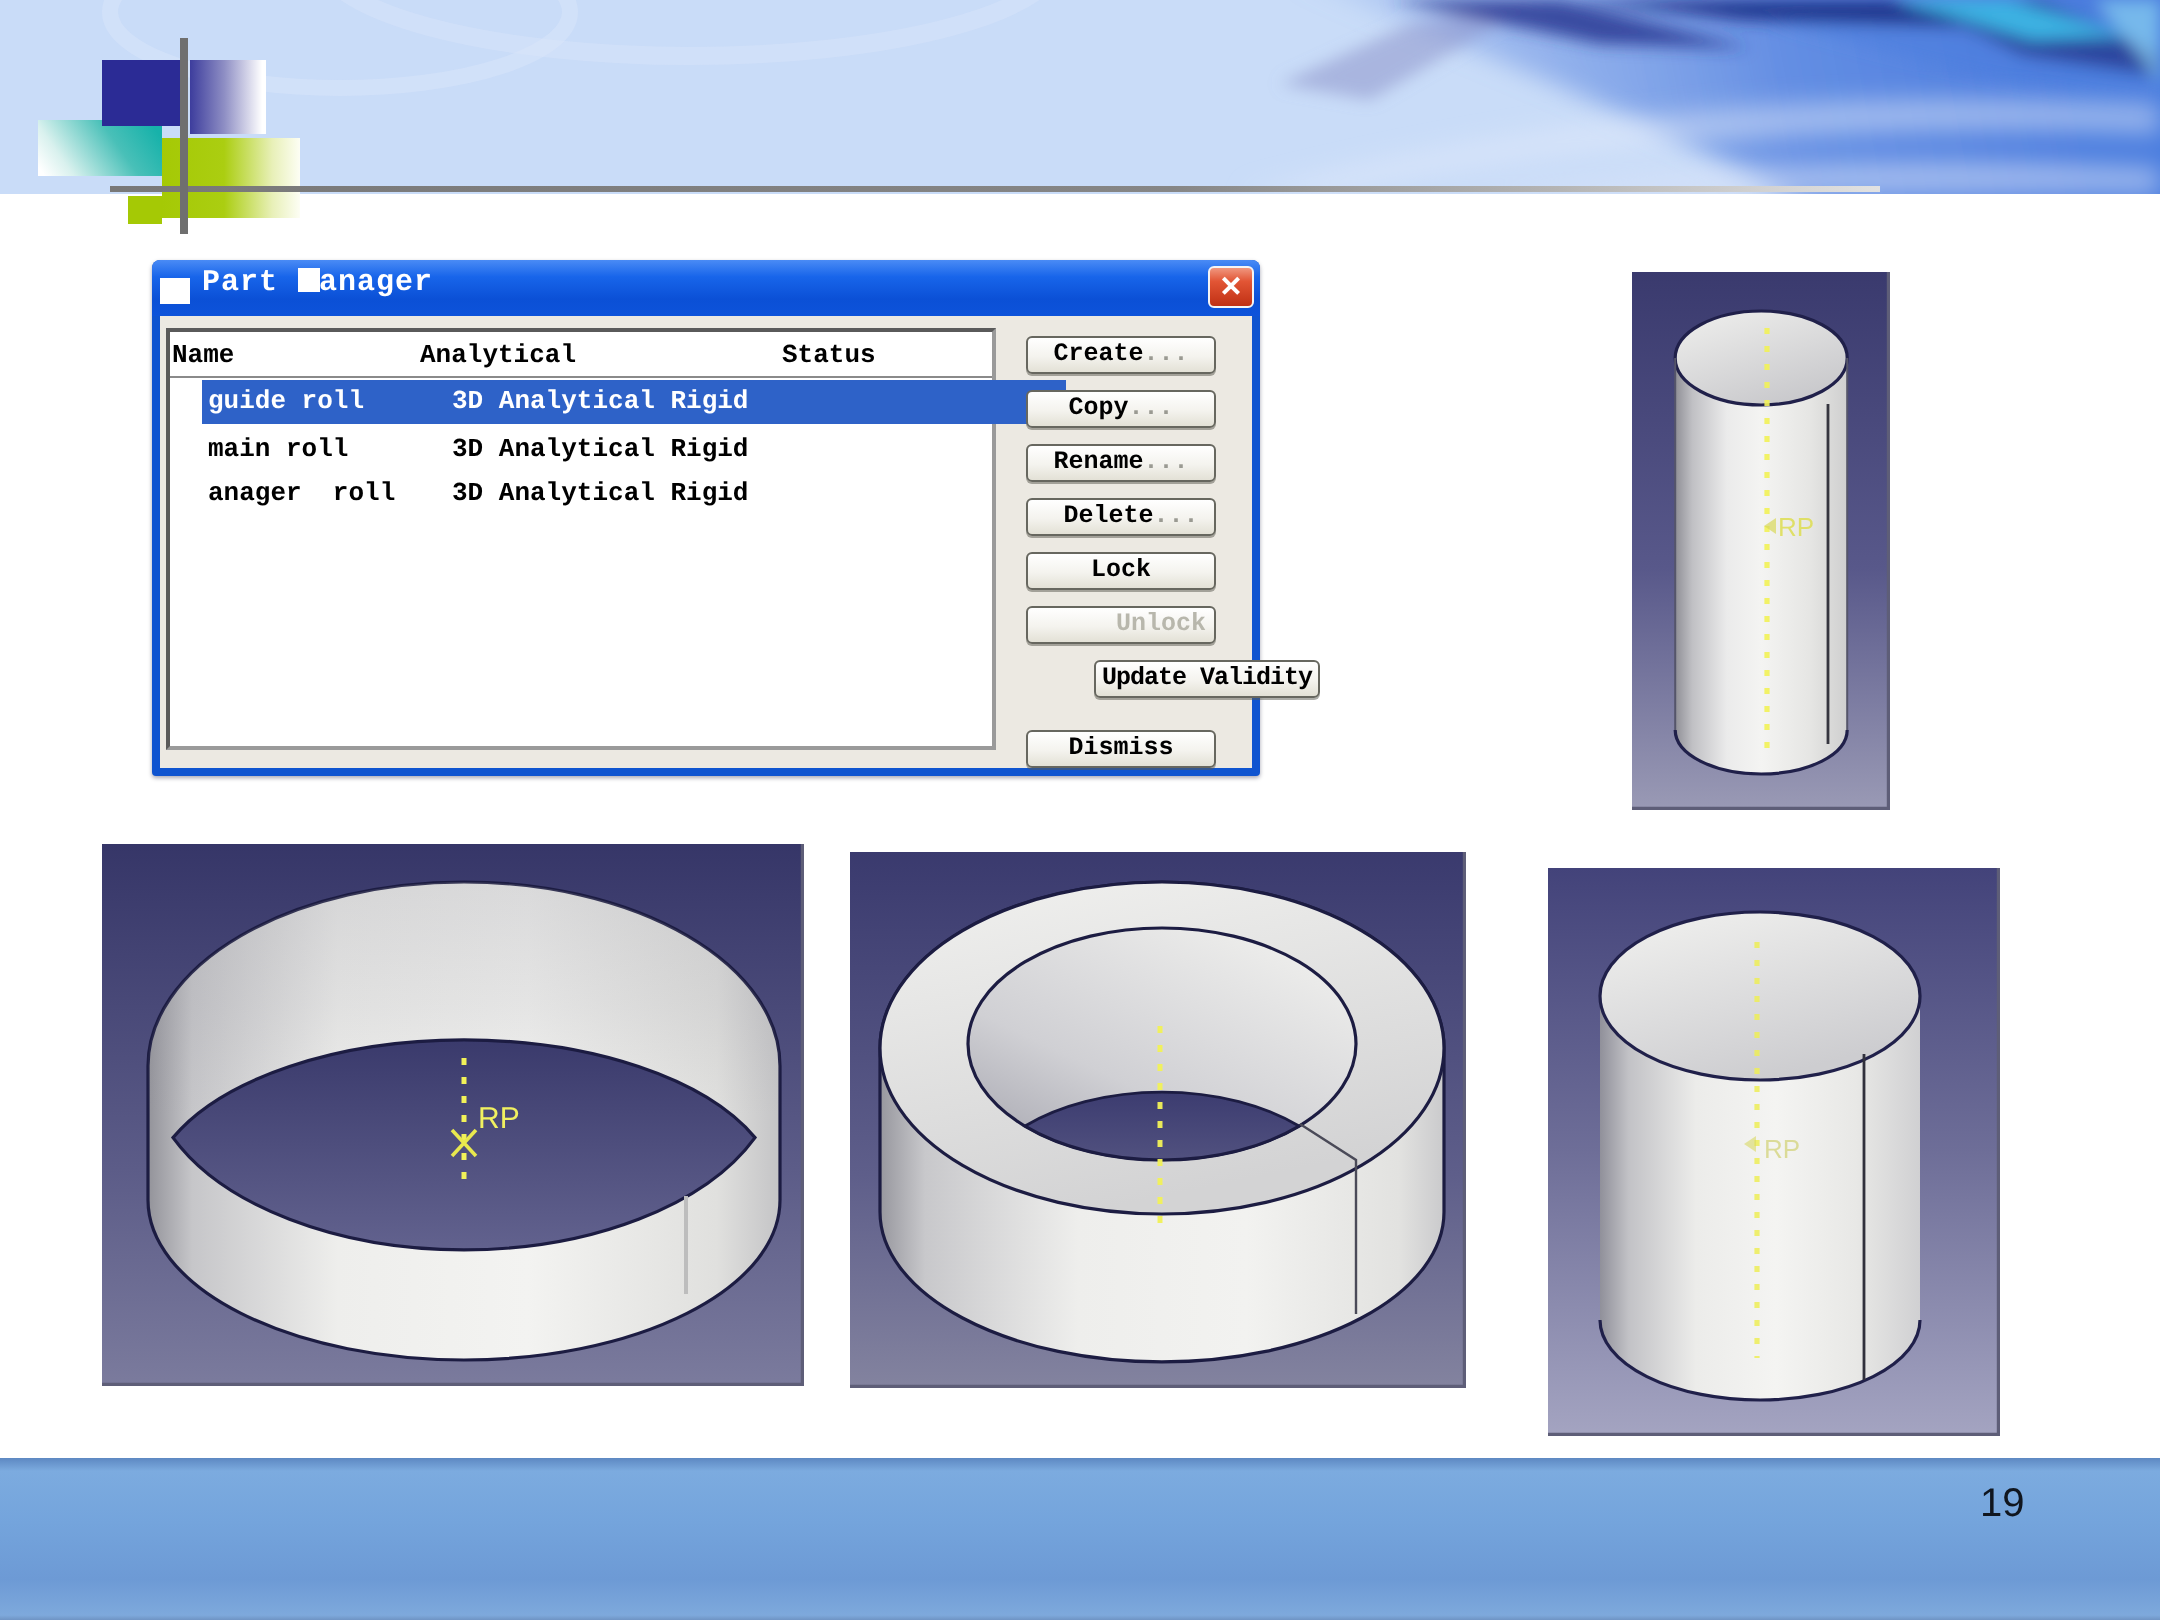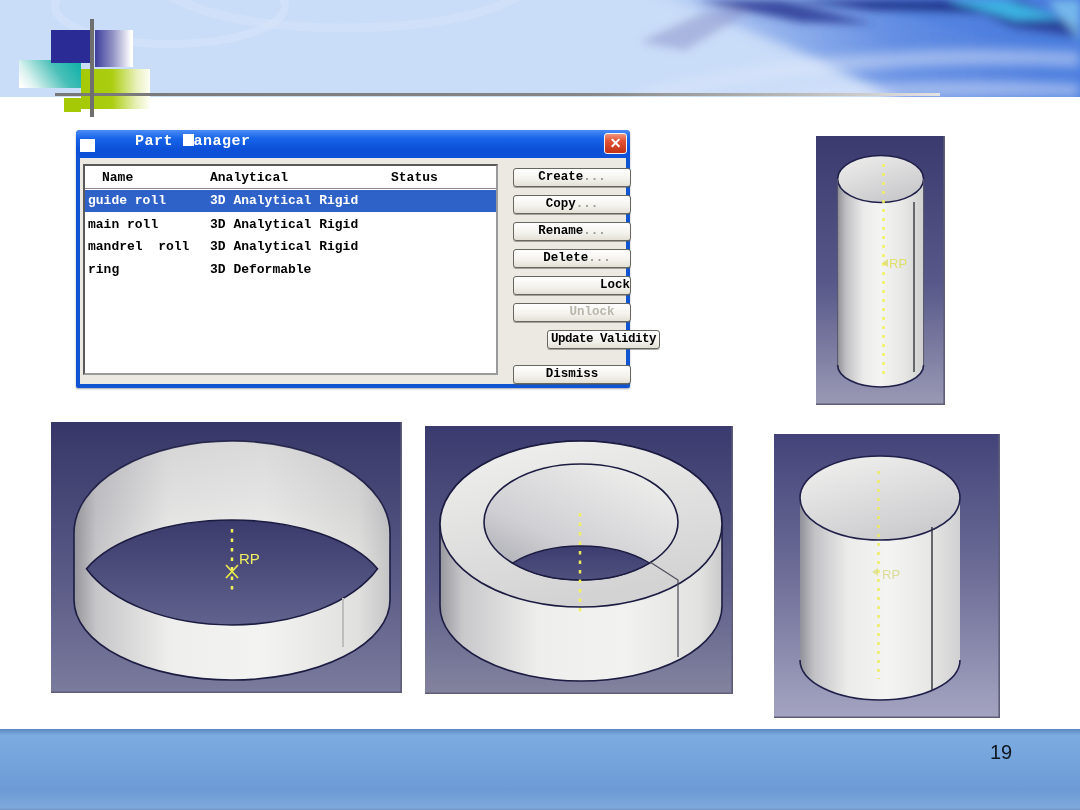--- a/index.html
+++ b/index.html
@@ -19,36 +19,36 @@
 #sq-green{left:81px;top:69px;width:69px;height:40px;
   background:linear-gradient(90deg,#a5c905 0%,#abce11 45%,#e8f0b8 80%,#fdfef4 100%);}
 #sq-green2{left:64px;top:98px;width:17px;height:14px;background:#a5c905;}
 
 #dlg{left:76px;top:130px;width:554px;height:258px;background:#0f54d0;
   border-radius:4px 4px 2px 2px;box-shadow:0 1px 2px rgba(0,0,40,.35);}
 #dlg-title{position:absolute;left:0;top:0;right:0;height:28px;border-radius:4px 4px 0 0;
   background:linear-gradient(180deg,#4a8bf5 0%,#1865ea 30%,#0b50d6 70%,#0d53da 100%);}
 #dlg-icon{position:absolute;left:4px;top:9px;width:15px;height:13px;background:#ffffff;}
 #dlg-text{position:absolute;left:25px;top:3px;color:#ffffff;
-  font:bold 15px "Liberation Mono",monospace;letter-spacing:.5px;margin-left:34px;}
+  font:bold 15px "Liberation Mono",monospace;letter-spacing:.5px;}
 #dlg-close{position:absolute;right:3px;top:3px;width:23px;height:21px;border-radius:3px;
   background:linear-gradient(180deg,#f0977f 0%,#e25535 35%,#c03014 100%);
   border:1px solid #f4f4f4;box-sizing:border-box;color:#fff;
   font:bold 14px/18px "Liberation Sans",sans-serif;text-align:center;}
 #dlg-panel{position:absolute;left:4px;top:28px;right:4px;bottom:4px;background:#ece9e2;}
 #listbox{position:absolute;left:3px;top:6px;width:411px;height:207px;background:#ffffff;
   border-top:2px solid #5a5a5a;border-left:2px solid #5a5a5a;
   border-right:2px solid #9a9a9a;border-bottom:2px solid #9a9a9a;
   font:bold 13px "Liberation Mono",monospace;color:#000;}
 .lhdr{position:absolute;top:4px;}
 #lsep{position:absolute;left:0;top:22px;width:100%;height:1px;background:#8a8a8a;}
-.row{position:absolute;left:0;width:100%;height:22px;line-height:22px;white-space:pre;}
+.row{position:absolute;left:16px;width:100%;height:22px;line-height:22px;white-space:pre;padding-left:21px;}
 .c1{position:absolute;left:3px;} .c2{position:absolute;left:125px;}
 #rowsel{top:24px;background:#2e62c8;color:#ffffff;}
-.btn{position:absolute;left:433px;width:118px;height:19px;border:1px solid #67675f;
+.btn{position:absolute;left:433px;width:95px;height:19px;border:1px solid #67675f;
   border-radius:3px;box-sizing:border-box;background:linear-gradient(180deg,#ffffff 0%,#f4f3ee 55%,#e3e1d6 100%);
   font:bold 12.5px/16px "Liberation Mono",monospace;color:#000;text-align:center;
   box-shadow:0 1px 0 rgba(90,90,80,.5);}
 .btn .dots{color:#9a9a92;}
 #b-unlock{color:#b8b7ac;}
 #b-update{left:430px;width:113px;letter-spacing:-.5px;margin-left:37px;}
 
 #imgA{left:816px;top:136px;width:129px;height:269px;}
 #imgB{left:51px;top:422px;width:351px;height:271px;}
 #imgC{left:425px;top:426px;width:308px;height:268px;}
@@ -105,34 +105,33 @@
 <div class="abs" id="vline"></div>
 
 <div class="abs" id="dlg">
   <div id="dlg-title">
     <div id="dlg-icon"></div>
     <div id="dlg-text">Part <span style="display:inline-block;width:11px;height:12px;background:#fff;vertical-align:-1px;"></span>anager</div>
     <div id="dlg-close">✕</div>
   </div>
   <div id="dlg-panel">
     <div id="listbox">
-      <span class="lhdr" style="left:17px;">Name</span>
+      <span class="lhdr" style="left:1px;">Name</span>
       <span class="lhdr" style="left:125px;">Analytical</span>
       <span class="lhdr" style="left:306px;">Status</span>
       <div id="lsep"></div>
       <div class="row" id="rowsel"><span class="c1">guide roll</span><span class="c2">3D Analytical Rigid</span></div>
       <div class="row" style="top:48px;"><span class="c1">main roll</span><span class="c2">3D Analytical Rigid</span></div>
-      <div class="row" style="top:70px;"><span class="c1">mandrel  roll</span><span class="c2">3D Analytical Rigid</span></div>
-      <div class="row" style="top:93px;"><span class="c1">ring</span><span class="c2">3D Deformable</span></div>
+      <div class="row" style="top:70px;"><span class="c1">anager  roll</span><span class="c2">3D Analytical Rigid</span></div>
     </div>
     <div class="btn" style="top:10px;">Create<span class="dots">...</span></div>
     <div class="btn" style="top:37px;">Copy<span class="dots">...</span></div>
     <div class="btn" style="top:64px;">Rename<span class="dots">...</span></div>
     <div class="btn" style="top:91px;padding-left:10px;">Delete<span class="dots">...</span></div>
-    <div class="btn" style="top:118px;text-align:right;">Lock</div>
+    <div class="btn" style="top:118px;">Lock</div>
     <div class="btn" style="top:145px;padding-left:40px;" id="b-unlock">Unlock</div>
     <div class="btn" style="top:172px;" id="b-update">Update Validity</div>
     <div class="btn" style="top:207px;">Dismiss</div>
   </div>
 </div>
 
 <div class="abs" id="imgA">
 <svg width="129" height="269" viewBox="0 0 129 269">
   <defs>
     <linearGradient id="bgA" x1="0" y1="0" x2="0" y2="1">

